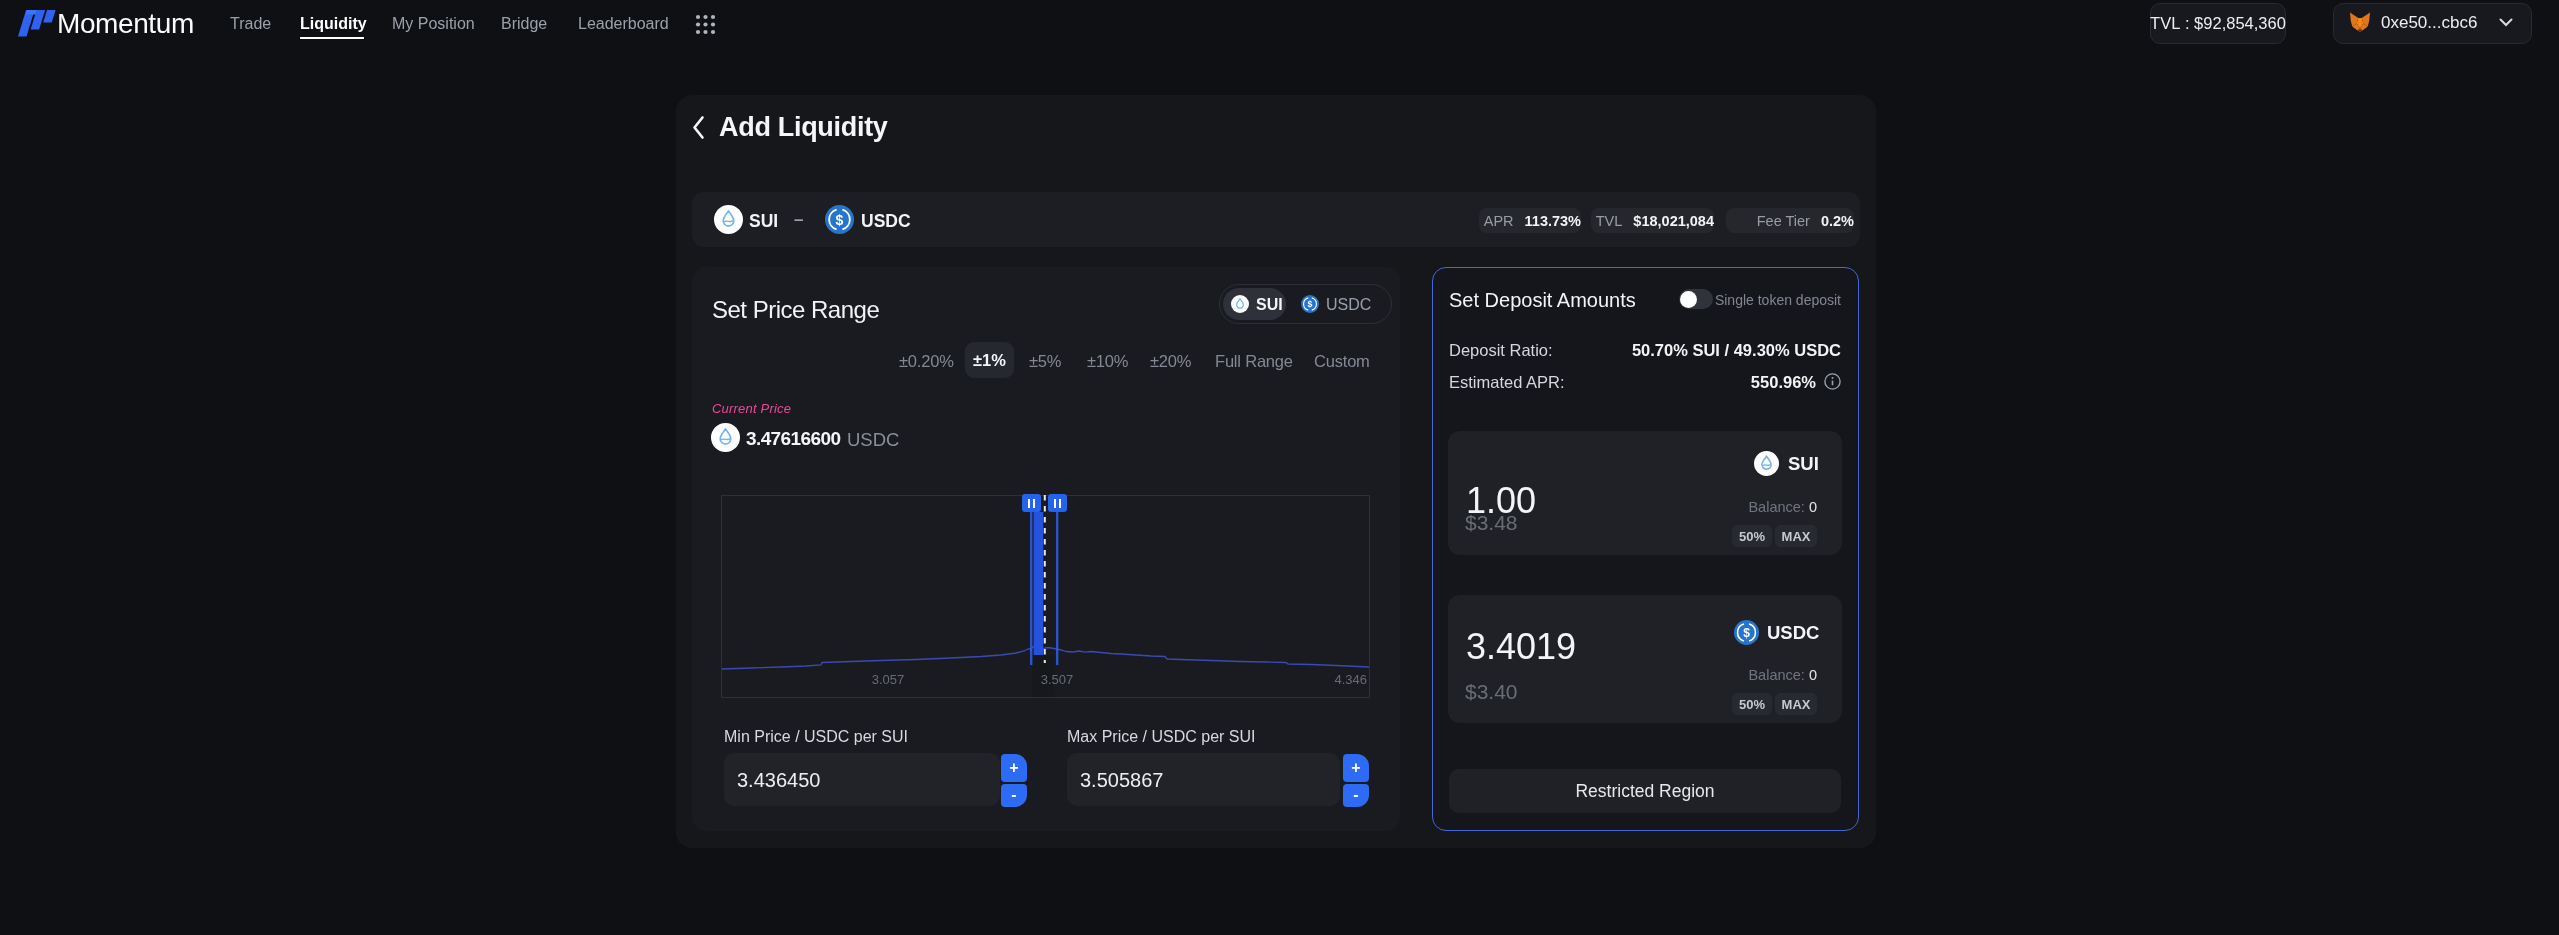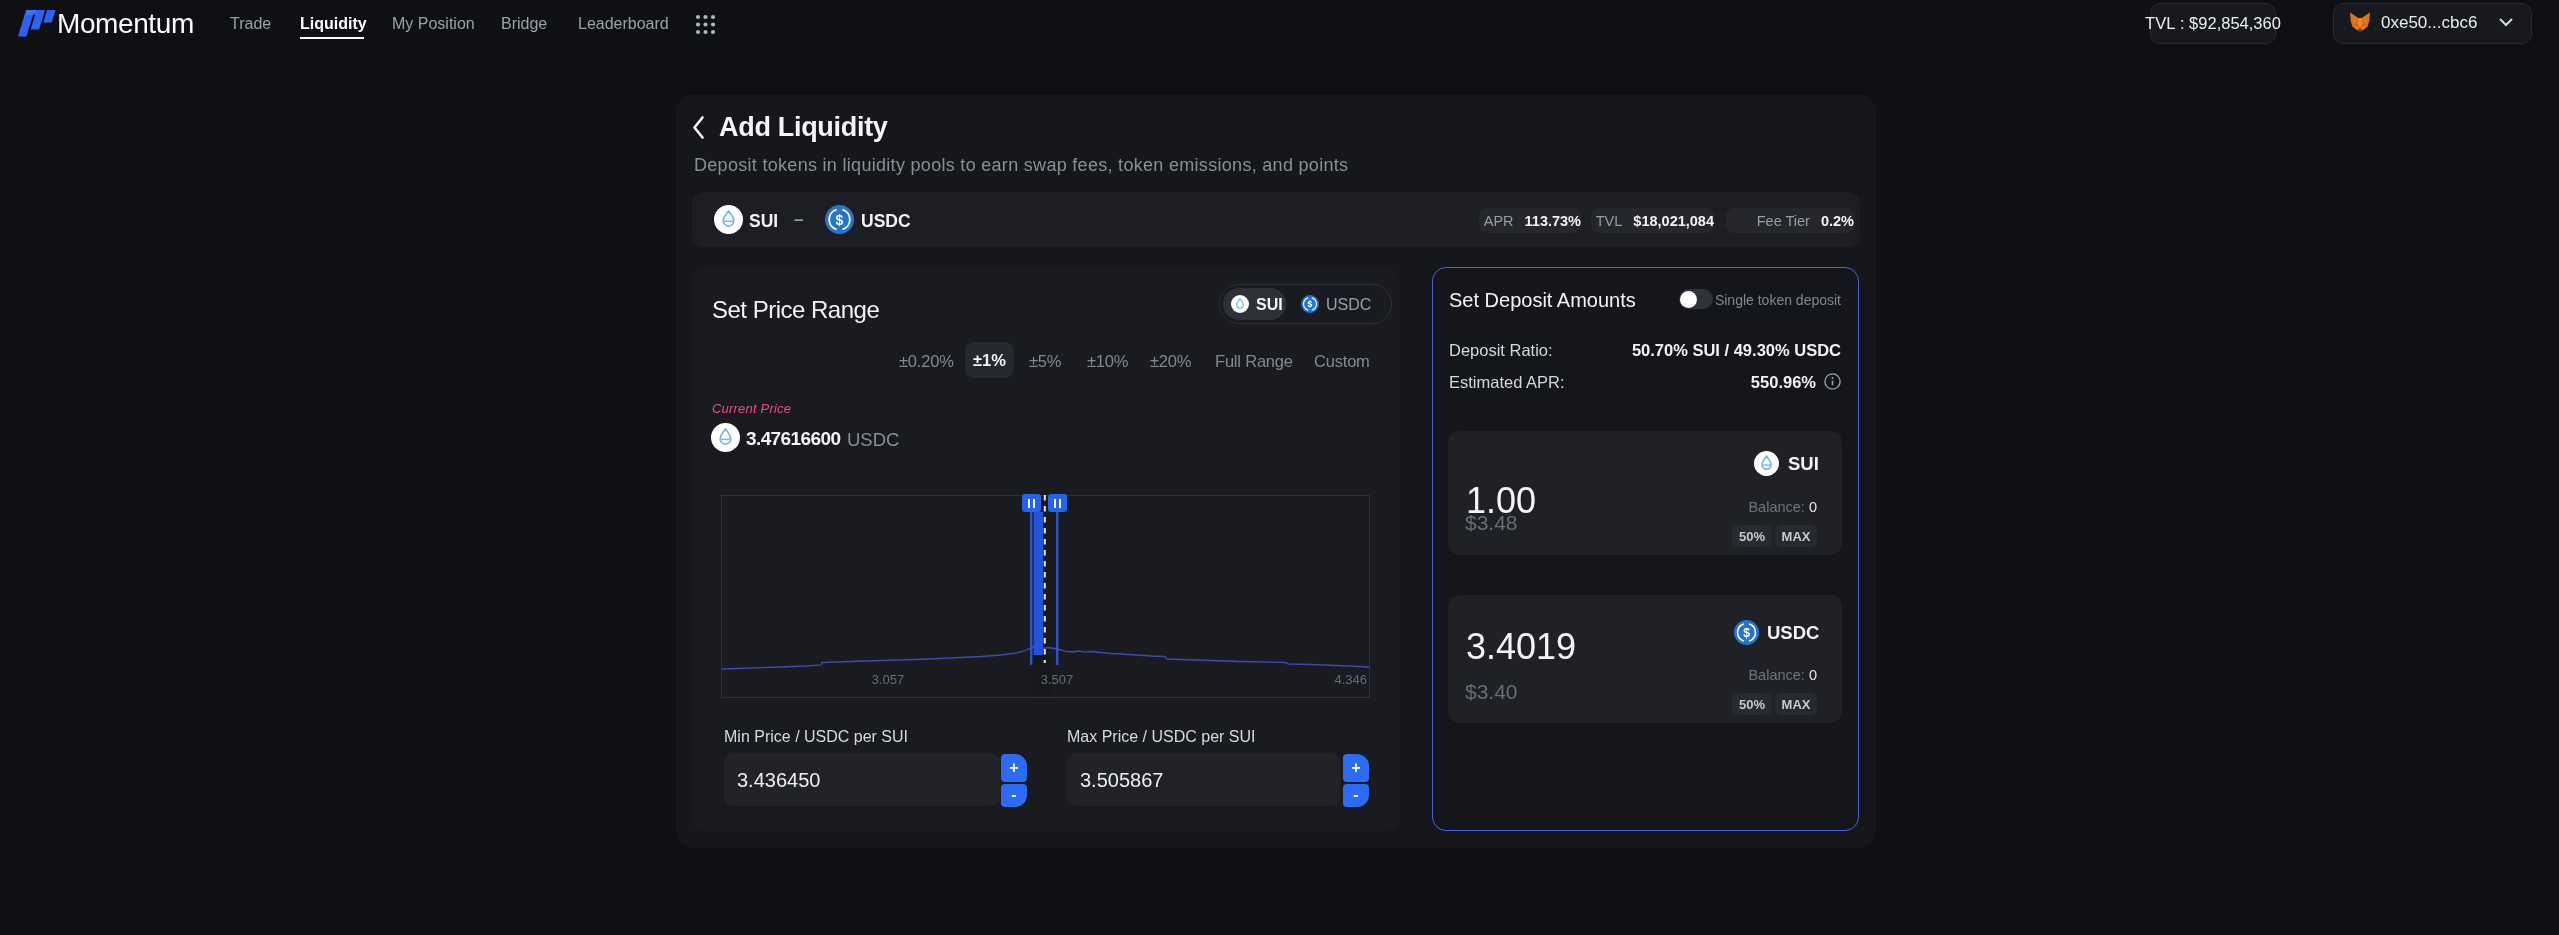--- a/index.html
+++ b/index.html
@@ -38,42 +38,41 @@
       <circle cx="10.5" cy="3" r="2.1"></circle>
       <circle cx="18" cy="3" r="2.1"></circle>
   <circle cx="3" cy="10.5" r="2.1"></circle>
       <circle cx="10.5" cy="10.5" r="2.1"></circle>
       <circle cx="18" cy="10.5" r="2.1"></circle>
   <circle cx="3" cy="18" r="2.1"></circle>
       <circle cx="10.5" cy="18" r="2.1"></circle>
       <circle cx="18" cy="18" r="2.1"></circle>
 </svg>
 
-<div class="abs" style="left:2150px;top:3px;width:126px;height:41px;border-radius:10px;background:#17191e;border:1px solid #282a30;display:flex;align-items:center;justify-content:center;font-size:16.5px;color:#eceef2;">TVL&nbsp;:&nbsp;$92,854,360</div>
+<div class="abs" style="left:2150px;top:3px;width:136px;height:41px;border-radius:10px;background:#17191e;border:1px solid #282a30;display:flex;align-items:center;justify-content:center;font-size:16.5px;color:#eceef2;">TVL&nbsp;:&nbsp;$92,854,360</div>
 <div class="abs" style="left:2333px;top:3px;width:199px;height:41px;border-radius:10px;background:#17191e;border:1px solid #282a30;"></div>
 <svg class="abs" style="left:2349px;top:12px" width="22" height="21" viewBox="0 0 22 21">
   <polygon points="1,0.5 9.3,6 7.8,11.5 3.3,14.5 1.8,9" fill="#e2761b"></polygon>
   <polygon points="21,0.5 12.7,6 14.2,11.5 18.7,14.5 20.2,9" fill="#e2761b"></polygon>
   <polygon points="9.3,6 12.7,6 14.2,11.5 11,16.5 7.8,11.5" fill="#f6851b"></polygon>
   <polygon points="3.3,14.5 7.8,11.5 11,16.5 8.5,18.5" fill="#e4761b"></polygon>
   <polygon points="18.7,14.5 14.2,11.5 11,16.5 13.5,18.5" fill="#e4761b"></polygon>
   <polygon points="8.5,18.5 11,16.5 13.5,18.5 11,20.3" fill="#763d16"></polygon>
 </svg>
 <div class="abs" style="left:2381px;top:13px;font-size:17px;color:#eceef2;text-align:center;">0xe50...cbc6</div>
 <svg class="abs" style="left:2499px;top:18px" width="14" height="9" viewBox="0 0 14 9" fill="none" stroke="#d7dade" stroke-width="2" stroke-linecap="round">
       <path d="M1.5 1.5 L7 7 L12.5 1.5"></path>
     </svg>
 
 <div class="abs" style="left:676px;top:95px;width:1200px;height:753px;border-radius:16px;background:#16171b;"></div>
 
 <svg class="abs" style="left:691px;top:115px" width="15" height="25" viewBox="0 0 15 25" fill="none" stroke="#f5f6f8" stroke-width="2.6" stroke-linecap="round" stroke-linejoin="round">
       <path d="M11.5 2.5 L3.5 12.5 L11.5 22.5"></path>
     </svg>
 <div class="abs" style="left:719px;top:112px;font-size:27px;font-weight:700;color:#f5f6f8;letter-spacing:-0.3px;">Add Liquidity</div>
-<div class="abs" style="left:694px;top:155px;font-size:18px;color:#8a8e99;letter-spacing:0.3px;">Deposit tokens in liquidity pools to earn swap fees, token emissions, and points</div>
 
 <div class="abs" style="left:692px;top:192px;width:1168px;height:55px;border-radius:12px;background:#1d1e24;"></div>
 <svg class="abs" style="left:714px;top:205px" width="29" height="29" viewBox="0 0 29 29">
   <circle cx="14.5" cy="14.5" r="14.5" fill="#ffffff"></circle>
   <path d="M14.5 6.1 C11.6 9.8 9.2 12.8 9.2 15.8 A5.3 5.3 0 0 0 19.8 15.8 C19.8 12.8 17.4 9.8 14.5 6.1 Z" fill="none" stroke="#6fb3ef" stroke-width="1.6"></path>
   <path d="M9.8 16.8 C12.2 14.8 16.8 18.1 19.3 15.6" fill="none" stroke="#6fb3ef" stroke-width="1.4"></path>
 </svg>
 <div class="abs" style="left:749px;top:211px;font-size:17.5px;font-weight:600;color:#f2f3f5;">SUI</div>
 <div class="abs" style="left:794px;top:210px;font-size:17px;font-weight:700;color:#9aa0ab;">–</div>
 <svg class="abs" style="left:825px;top:205px" width="29" height="29" viewBox="0 0 29 29">
@@ -196,13 +195,14 @@
 <svg class="abs" style="left:1734px;top:620px" width="25" height="25" viewBox="0 0 29 29">
   <circle cx="14.5" cy="14.5" r="14.5" fill="#2775ca"></circle>
   <path d="M11.6 24.4 A10.3 10.3 0 0 1 11.6 4.6 M17.4 4.6 A10.3 10.3 0 0 1 17.4 24.4" fill="none" stroke="#ffffff" stroke-width="1.8"></path>
   <text x="14.5" y="19.6" text-anchor="middle" font-family="Liberation Sans" font-size="14" font-weight="700" fill="#ffffff">$</text>
 </svg>
 <div class="abs" style="left:1767px;top:622px;font-size:18.5px;font-weight:700;color:#f3f4f6;">USDC</div>
 <div class="abs" style="left:1650px;top:667px;width:167px;text-align:right;font-size:14.5px;color:#6f7480;">Balance: <span style="color:#e4e6ea;">0</span></div>
 <div class="smbtn" style="left:1732px;top:693px;width:40px;">50%</div>
 <div class="smbtn" style="left:1775px;top:693px;width:42px;">MAX</div>
 
+<div class="abs" style="left:1449px;top:769px;width:392px;height:44px;border-radius:10px;background:#1f2127;display:flex;align-items:center;justify-content:center;font-size:17.5px;font-weight:500;color:#e6e8ec;">Restricted Region</div>
 </div>
 
 </body></html>

